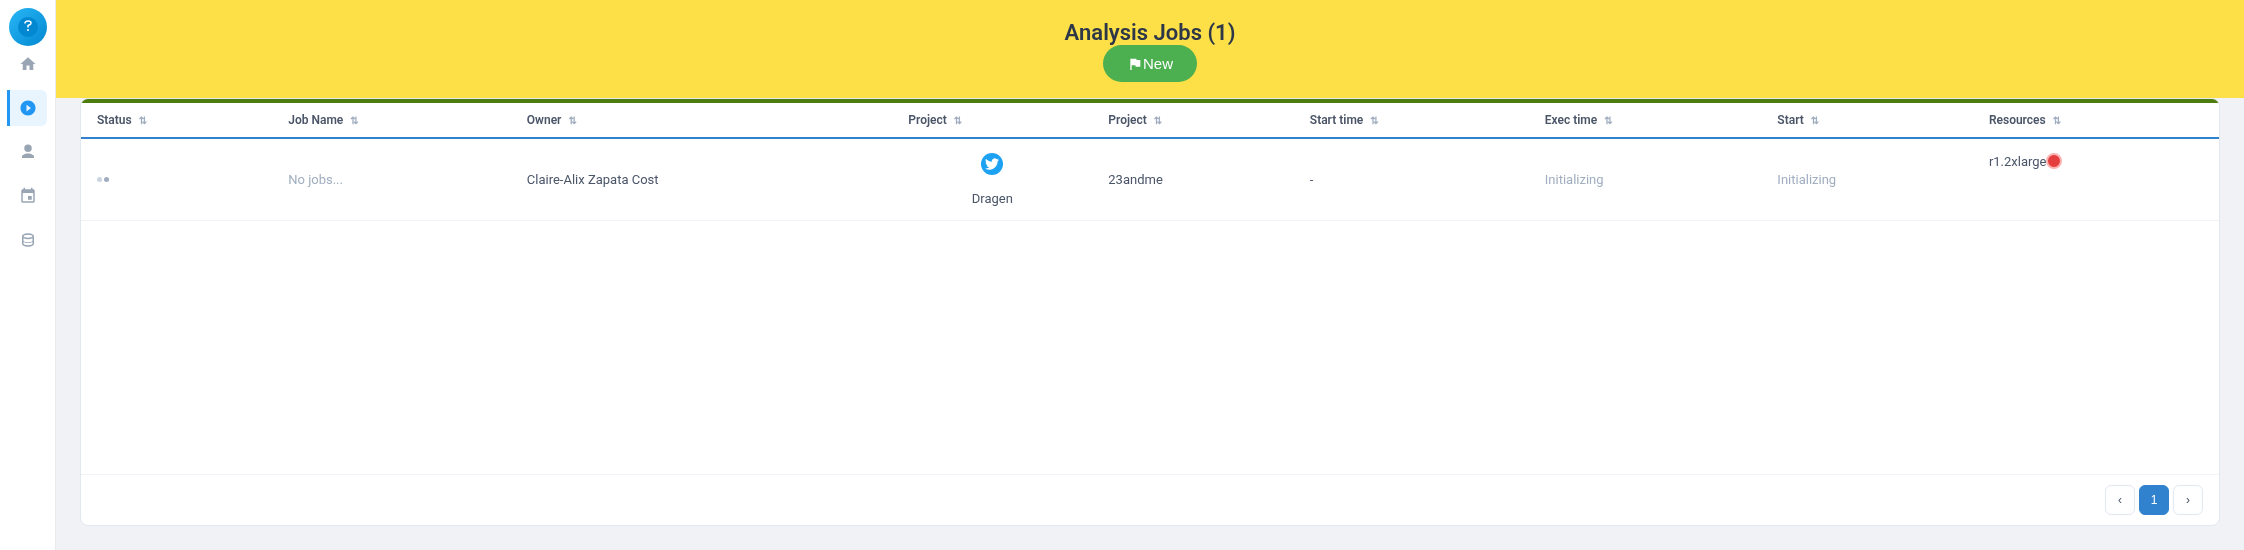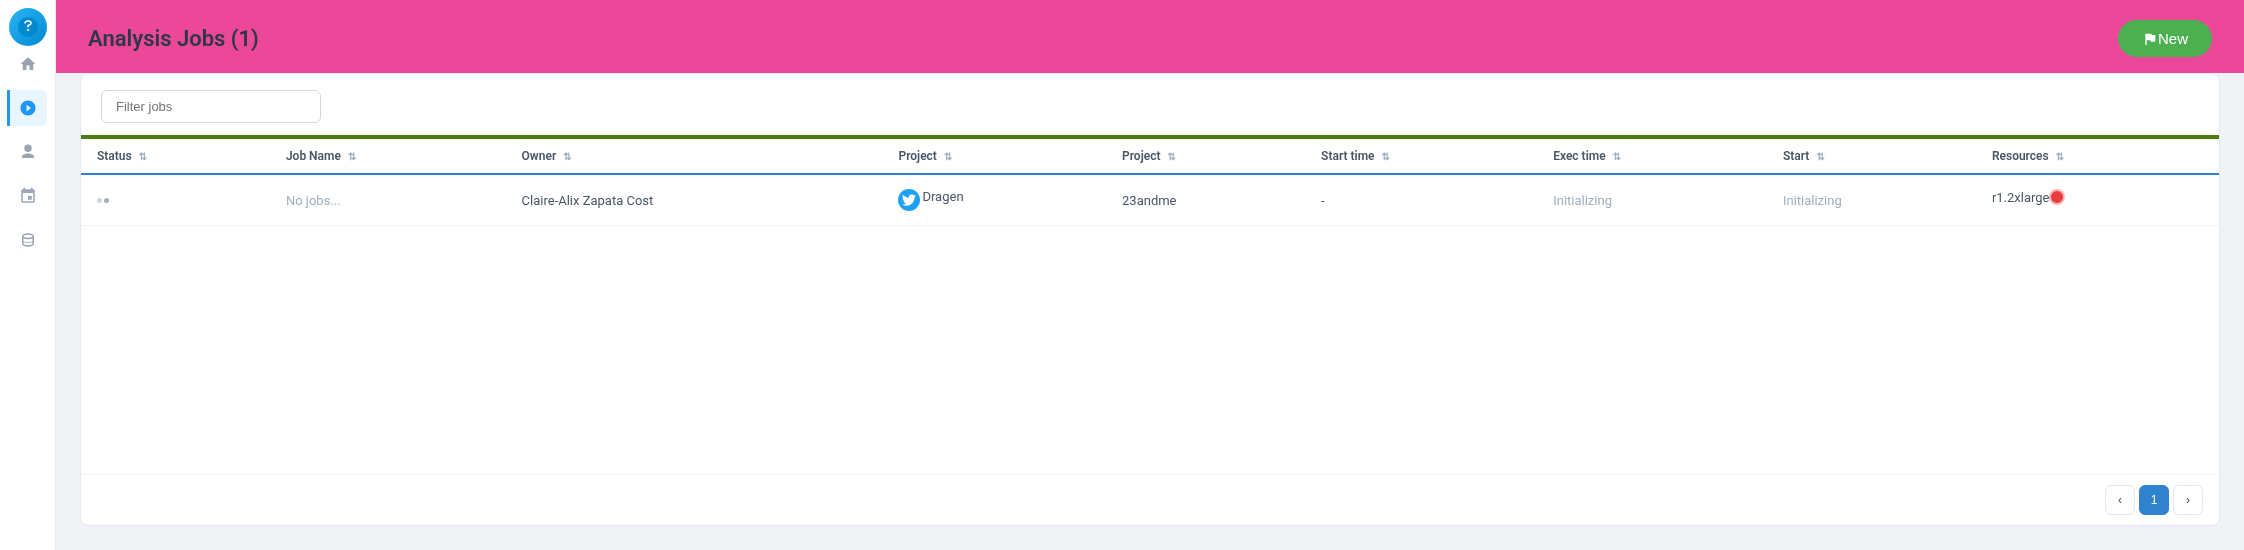--- a/index.html
+++ b/index.html
@@ -52,21 +52,22 @@
       overflow: hidden;
       padding: 0;
     }
 
     
     .page-header {
       display: flex;
       align-items: center;
       justify-content: space-between;
       padding: 20px 32px 16px 32px;
-      background: #ec4899;
+      background: #fde047;
+      flex-direction: column;
     }
     .page-title {
       font-size: 22px;
       font-weight: 600;
       color: #2d3748;
     }
     .new-button {
       background: #4caf50;
       color: #fff;
       border: none;
@@ -154,21 +155,23 @@
     .spinner-dot {
       width: 5px;
       height: 5px;
       border-radius: 50%;
       background: #a0aec0;
     }
 
     
     .pipeline-badge {
       display: flex;
-      gap: 2px;
+      align-items: center;
+      gap: 16px;
+      flex-direction: column;
     }
     .pipeline-icon {
       width: 22px;
       height: 22px;
       border-radius: 50%;
       background: #1da1f2;
       display: flex;
       align-items: center;
       justify-content: center;
     }
@@ -280,23 +283,20 @@
     <button class="new-button">
       <svg width="16" height="16" viewBox="0 0 24 24" fill="currentColor">
         <path d="M14.4 6L14 4H5v17h2v-7h5.6l.4 2h7V6z"></path>
       </svg>
       <span>New</span>
     </button>
   </div>
 
   <div class="content-card">
 
-    <div class="filter-bar">
-      <input type="text" class="filter-input" placeholder="Filter jobs" style="">
-    </div>
 
     <div class="table-wrap">
       <table>
         <thead>
           <tr>
             <th>
               <span>Status</span>
               <span class="sort-icon">⇅</span>
             </th>
             <th>

